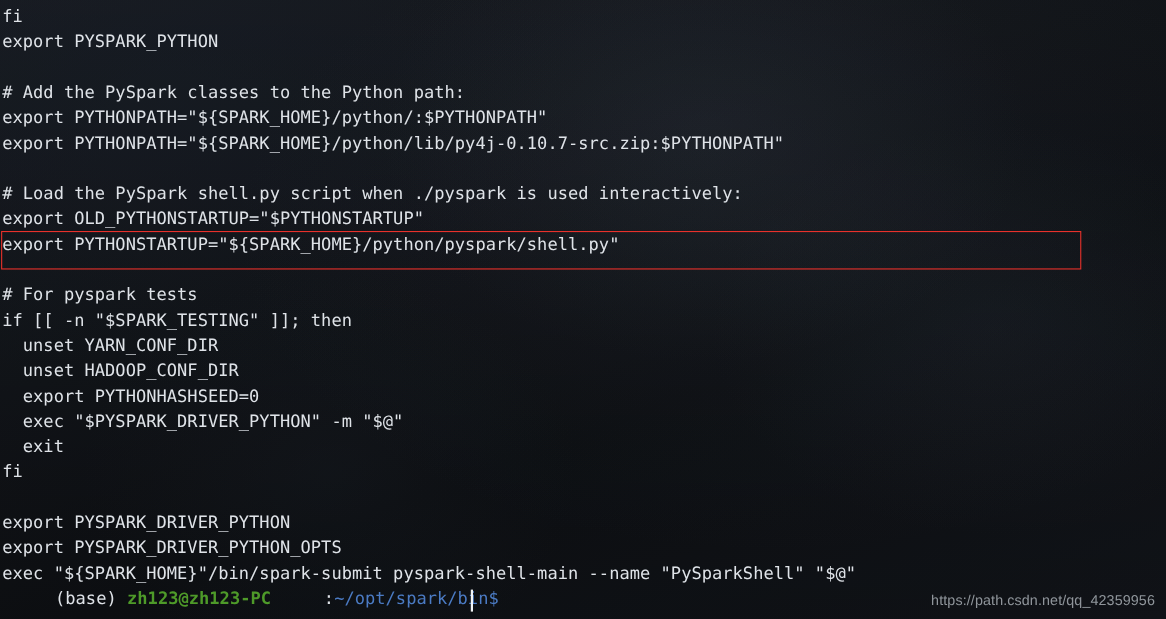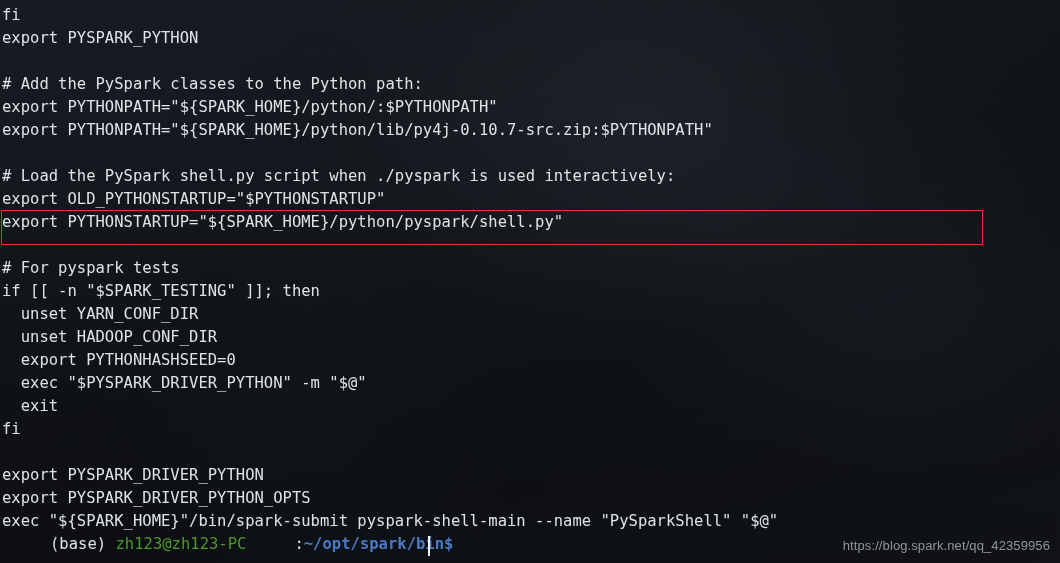--- a/index.html
+++ b/index.html
@@ -40,22 +40,22 @@
     width: 1056px;
     white-space: pre;
     z-index: 2;
   }
   .line {
     height: 23px;
     white-space: pre;
     letter-spacing: 0.02px;
   }
   .line.blank { color: transparent; }
-  .seg-green { color: #4e9a29; font-weight: normal; }
-  .seg-blue  { color: #4b7bc4; font-weight: bold; }
+  .seg-green { color: #4e9a29; font-weight: bold; }
+  .seg-blue  { color: #4b7bc4; font-weight: normal; }
   .seg-plain { color: #dfe3e8; margin-left: 48px; }
   #highlight-box {
     position: absolute;
     left: 1px;
     top: 210px;
     width: 982px;
     height: 35px;
     border: 1.5px solid #e8312b;
     box-sizing: border-box;
     z-index: 3;
@@ -86,16 +86,16 @@
 <body>
 
 <div id="terminal">
 
   <div id="lines"><div class="line">fi</div><div class="line">export PYSPARK_PYTHON</div><div class="line blank"> </div><div class="line"># Add the PySpark classes to the Python path:</div><div class="line">export PYTHONPATH="${SPARK_HOME}/python/:$PYTHONPATH"</div><div class="line">export PYTHONPATH="${SPARK_HOME}/python/lib/py4j-0.10.7-src.zip:$PYTHONPATH"</div><div class="line blank"> </div><div class="line"># Load the PySpark shell.py script when ./pyspark is used interactively:</div><div class="line">export OLD_PYTHONSTARTUP="$PYTHONSTARTUP"</div><div class="line">export PYTHONSTARTUP="${SPARK_HOME}/python/pyspark/shell.py"</div><div class="line blank"> </div><div class="line"># For pyspark tests</div><div class="line">if [[ -n "$SPARK_TESTING" ]]; then</div><div class="line">  unset YARN_CONF_DIR</div><div class="line">  unset HADOOP_CONF_DIR</div><div class="line">  export PYTHONHASHSEED=0</div><div class="line">  exec "$PYSPARK_DRIVER_PYTHON" -m "$@"</div><div class="line">  exit</div><div class="line">fi</div><div class="line blank"> </div><div class="line">export PYSPARK_DRIVER_PYTHON</div><div class="line">export PYSPARK_DRIVER_PYTHON_OPTS</div><div class="line">exec "${SPARK_HOME}"/bin/spark-submit pyspark-shell-main --name "PySparkShell" "$@"</div><div class="line"><span class="seg-plain">(base) </span><span class="seg-green">zh123@zh123-PC</span><span class="seg-plain">:</span><span class="seg-blue">~/opt/spark/bin</span><span class="seg-blue">$ </span><span class="seg-plain"></span></div></div>
 
   <div id="highlight-box"></div>
 
   <div id="cursor"></div>
 
-  <div id="watermark">https://blog.spark.net/qq_42359956</div>
+  <div id="watermark">https://path.csdn.net/qq_42359956</div>
 
   <div id="screen-shade"></div>
 </div>
 
 </body></html>

